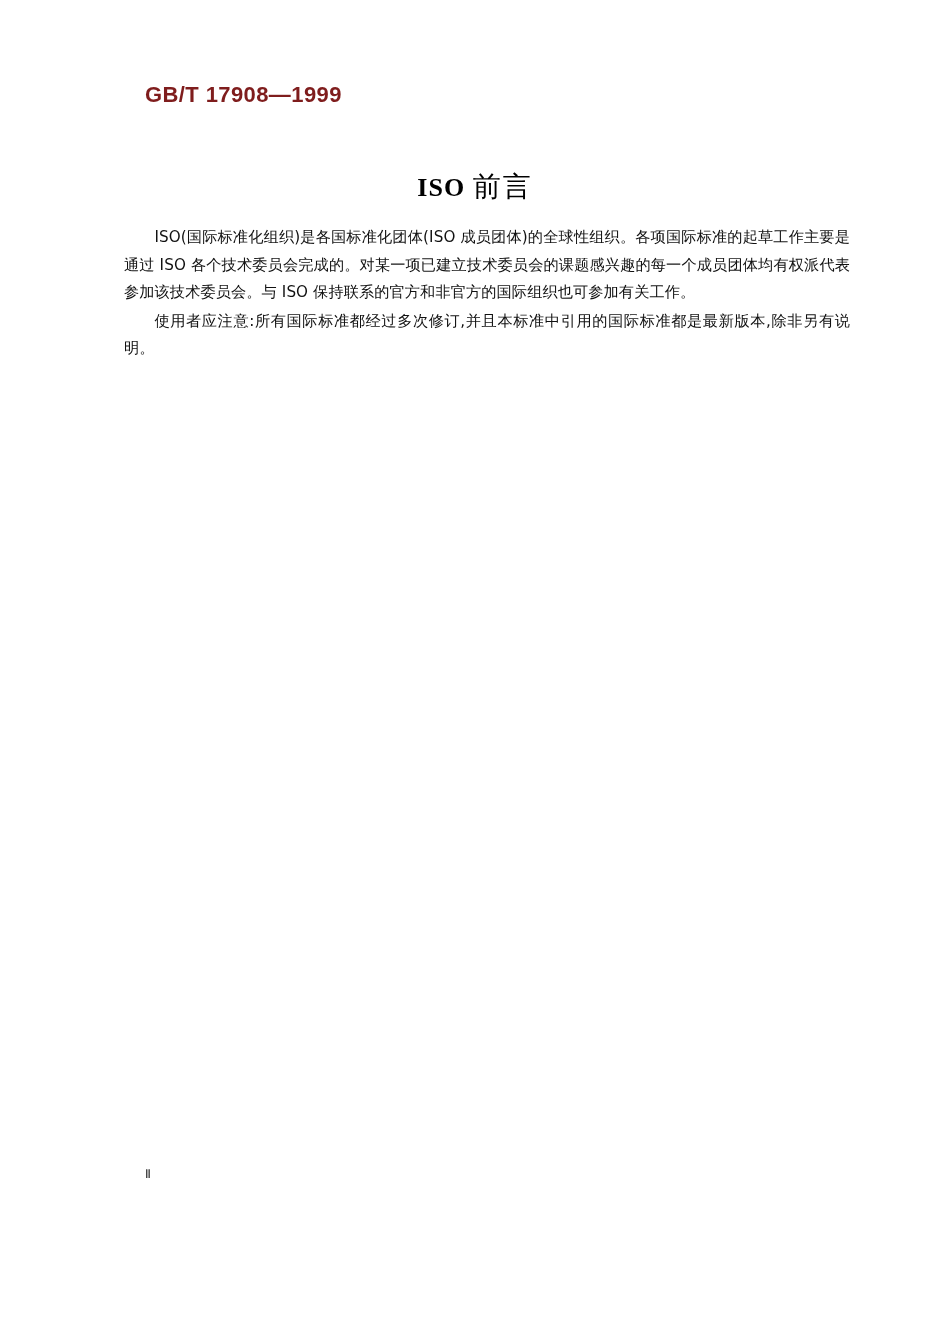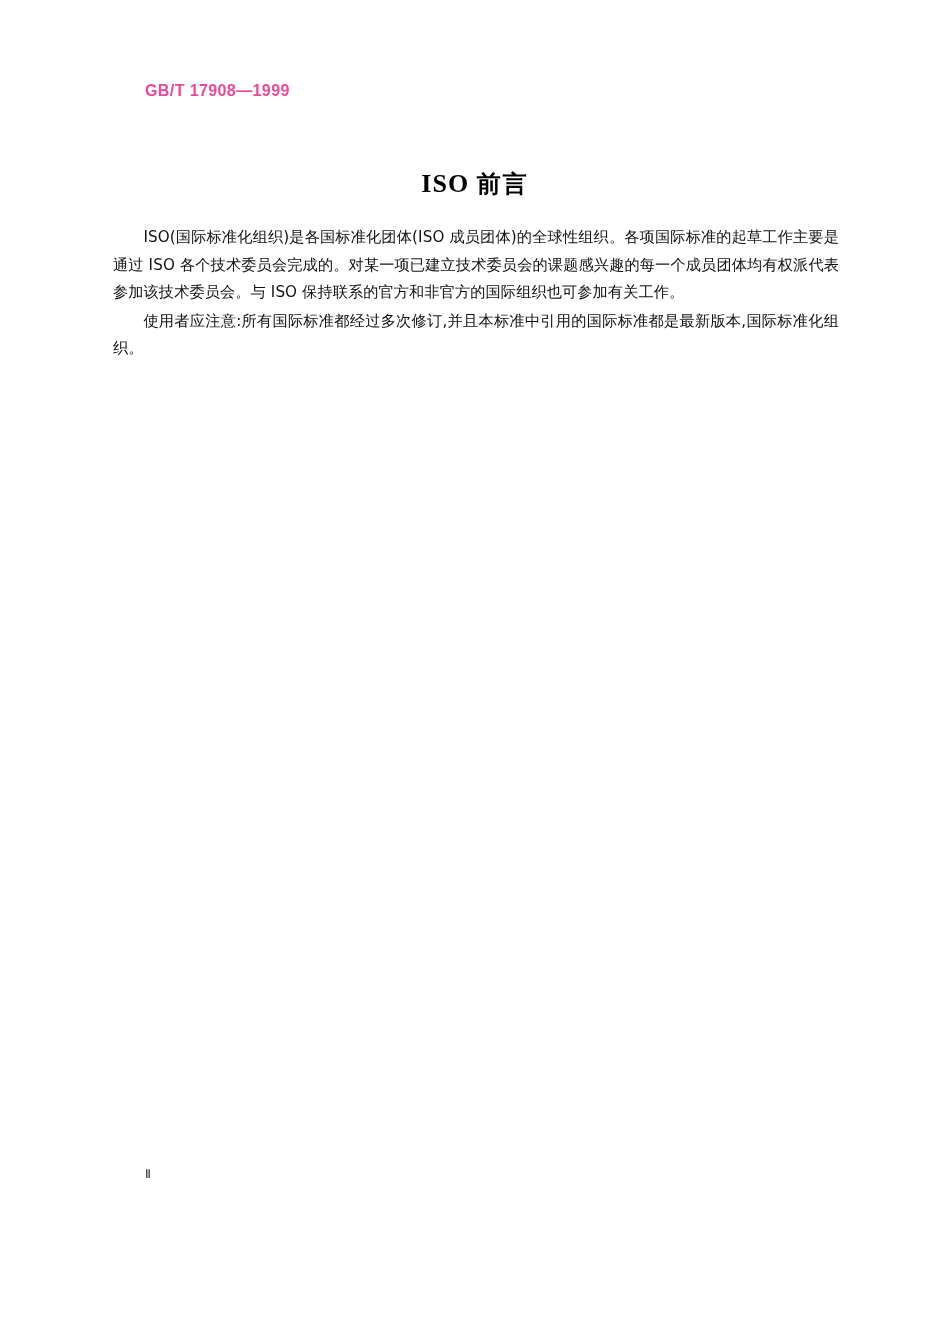--- a/index.html
+++ b/index.html
@@ -20,47 +20,47 @@
     inset: 0;
     width: 950px;
     height: 1343px;
     background: #ffffff;
   }
   .header-code {
     position: absolute;
     left: 145px;
     top: 82px;
     font-family: "Liberation Sans", sans-serif;
-    font-size: 16px;
+    font-size: 22px;
     font-weight: 700;
     letter-spacing: 0.4px;
-    color: #ec4899;
+    color: #7f1d1d;
     white-space: nowrap;
   }
   .doc-title {
     position: absolute;
     left: 0;
     right: 0;
     top: 168px;
     text-align: center;
     font-family: "Liberation Serif", serif;
     font-size: 26px;
     font-weight: 700;
     letter-spacing: 1px;
     color: #000000;
   }
   .doc-title .cjk {
     font-family: "DejaVu Sans", sans-serif;
-    font-weight: 700;
-    font-size: 24px;
+    font-weight: 400;
+    font-size: 28px;
     letter-spacing: 2px;
   }
   .body-block {
     position: absolute;
-    left: 113px;
+    left: 124px;
     top: 224px;
     width: 726px;
   }
   p.para {
     margin: 0 0 1px 0;
     font-family: "DejaVu Sans", "Liberation Sans", sans-serif;
     font-size: 15.2px;
     line-height: 27.5px;
     color: #111111;
     text-align: justify;
@@ -84,18 +84,18 @@
 
   <div class="header-code">GB/T 17908—1999</div>
 
   <div class="doc-title">
     <span>ISO</span>
     <span class="cjk">前言</span>
   </div>
 
   <div class="body-block">
     <p class="para">ISO(国际标准化组织)是各国标准化团体(ISO 成员团体)的全球性组织。各项国际标准的起草工作主要是通过 ISO 各个技术委员会完成的。对某一项已建立技术委员会的课题感兴趣的每一个成员团体均有权派代表参加该技术委员会。与 ISO 保持联系的官方和非官方的国际组织也可参加有关工作。</p>
-    <p class="para">使用者应注意:所有国际标准都经过多次修订,并且本标准中引用的国际标准都是最新版本,国际标准化组织。</p>
+    <p class="para">使用者应注意:所有国际标准都经过多次修订,并且本标准中引用的国际标准都是最新版本,除非另有说明。</p>
   </div>
 
   <div class="page-number">Ⅱ</div>
 
 </div>
 
 </body></html>

